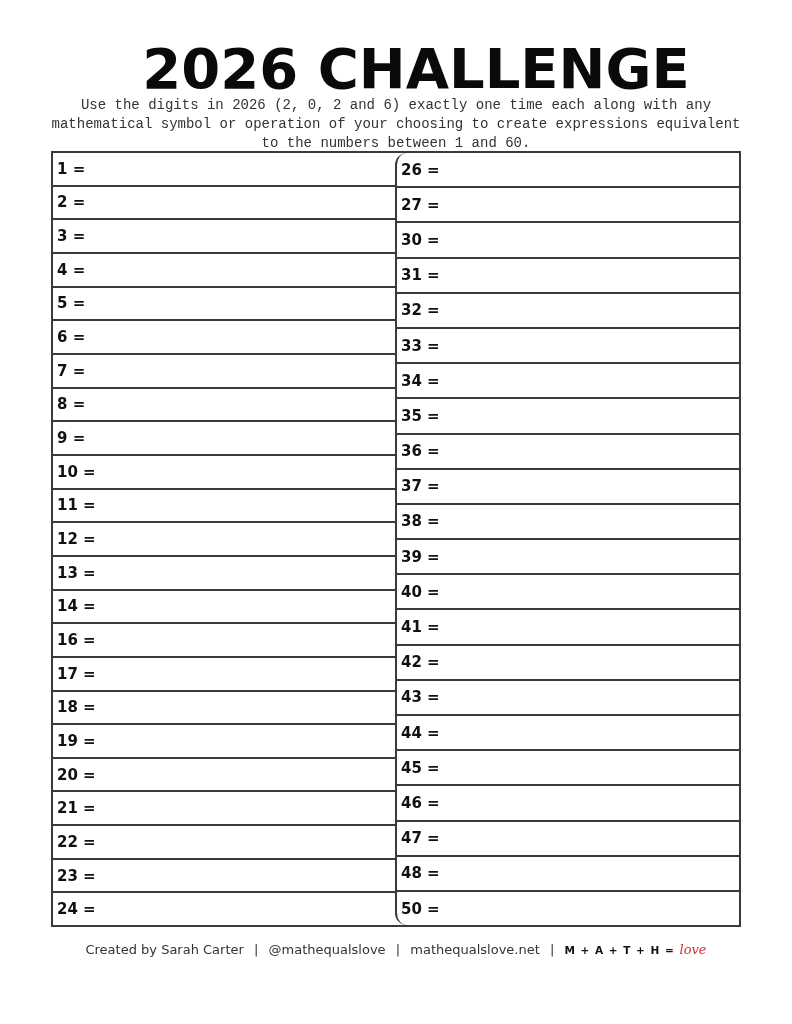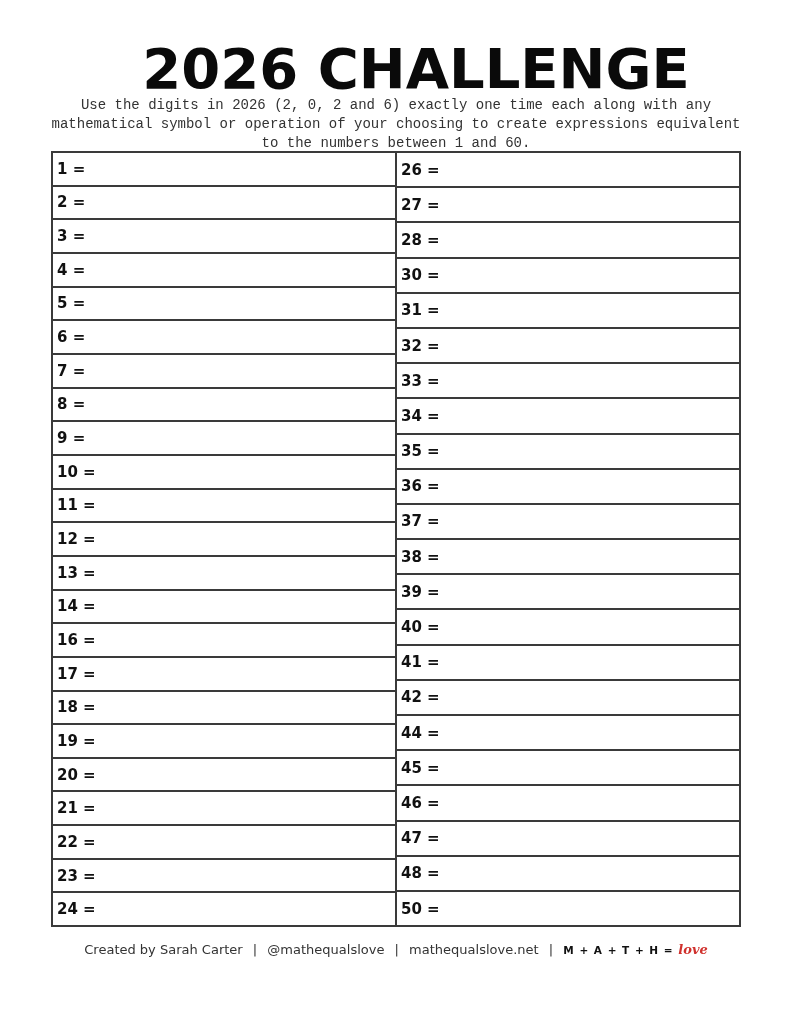--- a/index.html
+++ b/index.html
@@ -1,27 +1,27 @@
 <!DOCTYPE html>
 <html><head>
   <meta charset="utf-8">
   <style>
     html, body { margin:0; padding:0; background:#ffffff; }
     body { width:792px; height:1024px; position:relative; overflow:hidden; font-family:"DejaVu Sans", sans-serif; color:#111; }
     .title { position:absolute; left:0; top:38px; width:792px; text-align:center; font-family:"DejaVu Sans", sans-serif; font-weight:bold; font-size:56px; letter-spacing:0px; line-height:62px; color:#0a0a0a;margin-left:20px; }
     .subtitle { position:absolute; left:40px; top:96px; width:712px; text-align:center; font-family:Liberation Mono, monospace; font-size:14px; line-height:19px; color:#333; }
     .grid { position:absolute; left:51px; top:151px; width:690px; height:776px; border:2px solid #3a3a3a; box-sizing:border-box; display:flex; }
     .col { flex:1; display:flex; flex-direction:column; }
-    .col + .col { border-left:2px solid #3a3a3a; }
+    .col + .col { border-left:2px solid #3a3a3a;border-radius:12px; }
     .cell { flex:1; border-top:2px solid #3a3a3a; display:flex; align-items:center; padding-left:4px; font-family:"DejaVu Sans", sans-serif; font-weight:bold; font-size:15px; color:#111; box-sizing:border-box; }
     .cell:first-child { border-top:none; }
     .footer { position:absolute; left:0; top:942px; width:792px; text-align:center; font-family:"DejaVu Sans", sans-serif; font-size:13px; color:#333; white-space:nowrap; }
     .footer .sep { margin:0 6px; }
     .logo { font-weight:bold; font-size:10.5px; letter-spacing:1px; color:#111; }
-    .logo .love { font-family:"DejaVu Serif", serif; font-style:italic; color:#d0312d; font-weight:bold; font-size:13px; letter-spacing:0; }
+    .logo .love { font-family:"DejaVu Serif", serif; font-style:italic; color:#d0312d; font-weight:normal; font-size:13px; letter-spacing:0; }
   </style>
 </head>
 <body>
 
 <div class="title">2026 CHALLENGE</div>
 <div class="subtitle">Use the digits in 2026 (2, 0, 2 and 6) exactly one time each along with any mathematical symbol or operation of your choosing to create expressions equivalent to the numbers between 1 and 60.</div>
 
 <div class="grid">
   <div class="col" id="left-col">
       <div class="cell">1 =</div>
@@ -44,34 +44,34 @@
       <div class="cell">19 =</div>
       <div class="cell">20 =</div>
       <div class="cell">21 =</div>
       <div class="cell">22 =</div>
       <div class="cell">23 =</div>
       <div class="cell">24 =</div>
     </div>
   <div class="col" id="right-col">
       <div class="cell">26 =</div>
       <div class="cell">27 =</div>
-      <div class="cell">28 =</div>
       <div class="cell">30 =</div>
       <div class="cell">31 =</div>
       <div class="cell">32 =</div>
       <div class="cell">33 =</div>
       <div class="cell">34 =</div>
       <div class="cell">35 =</div>
       <div class="cell">36 =</div>
       <div class="cell">37 =</div>
       <div class="cell">38 =</div>
       <div class="cell">39 =</div>
       <div class="cell">40 =</div>
       <div class="cell">41 =</div>
       <div class="cell">42 =</div>
+      <div class="cell">43 =</div>
       <div class="cell">44 =</div>
       <div class="cell">45 =</div>
       <div class="cell">46 =</div>
       <div class="cell">47 =</div>
       <div class="cell">48 =</div>
       <div class="cell">50 =</div>
     </div>
 </div>
 
 <div class="footer">

